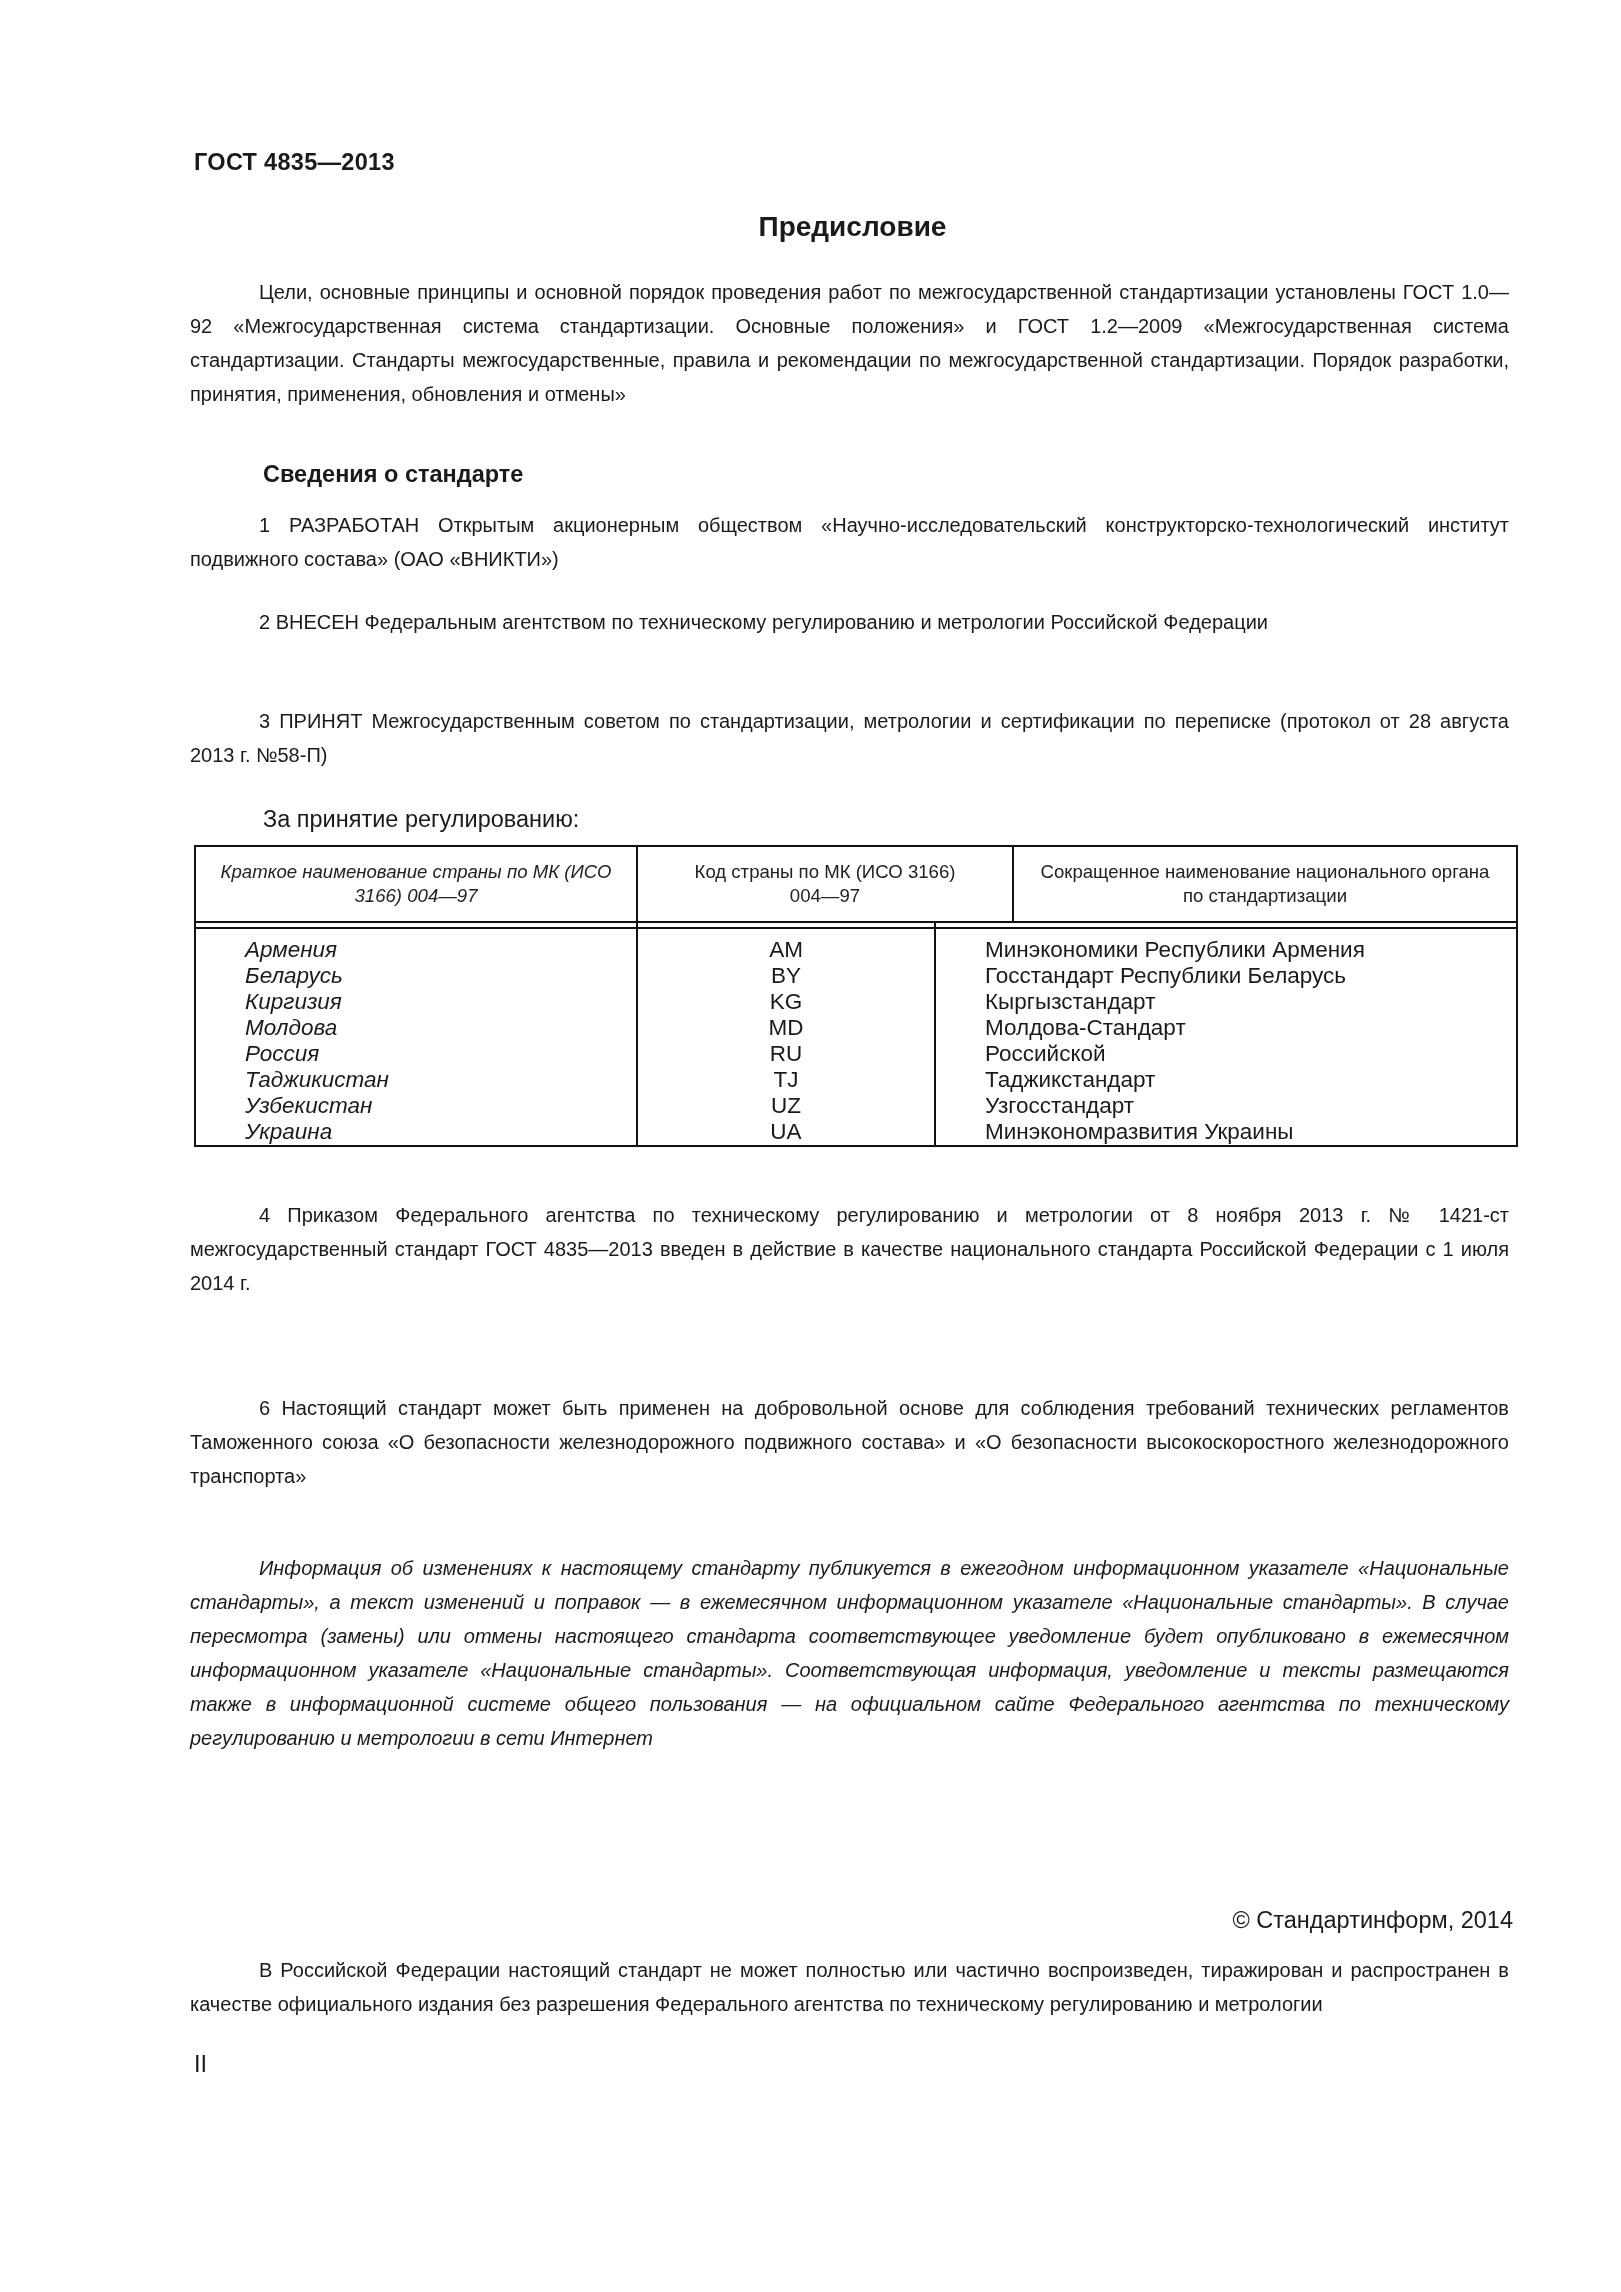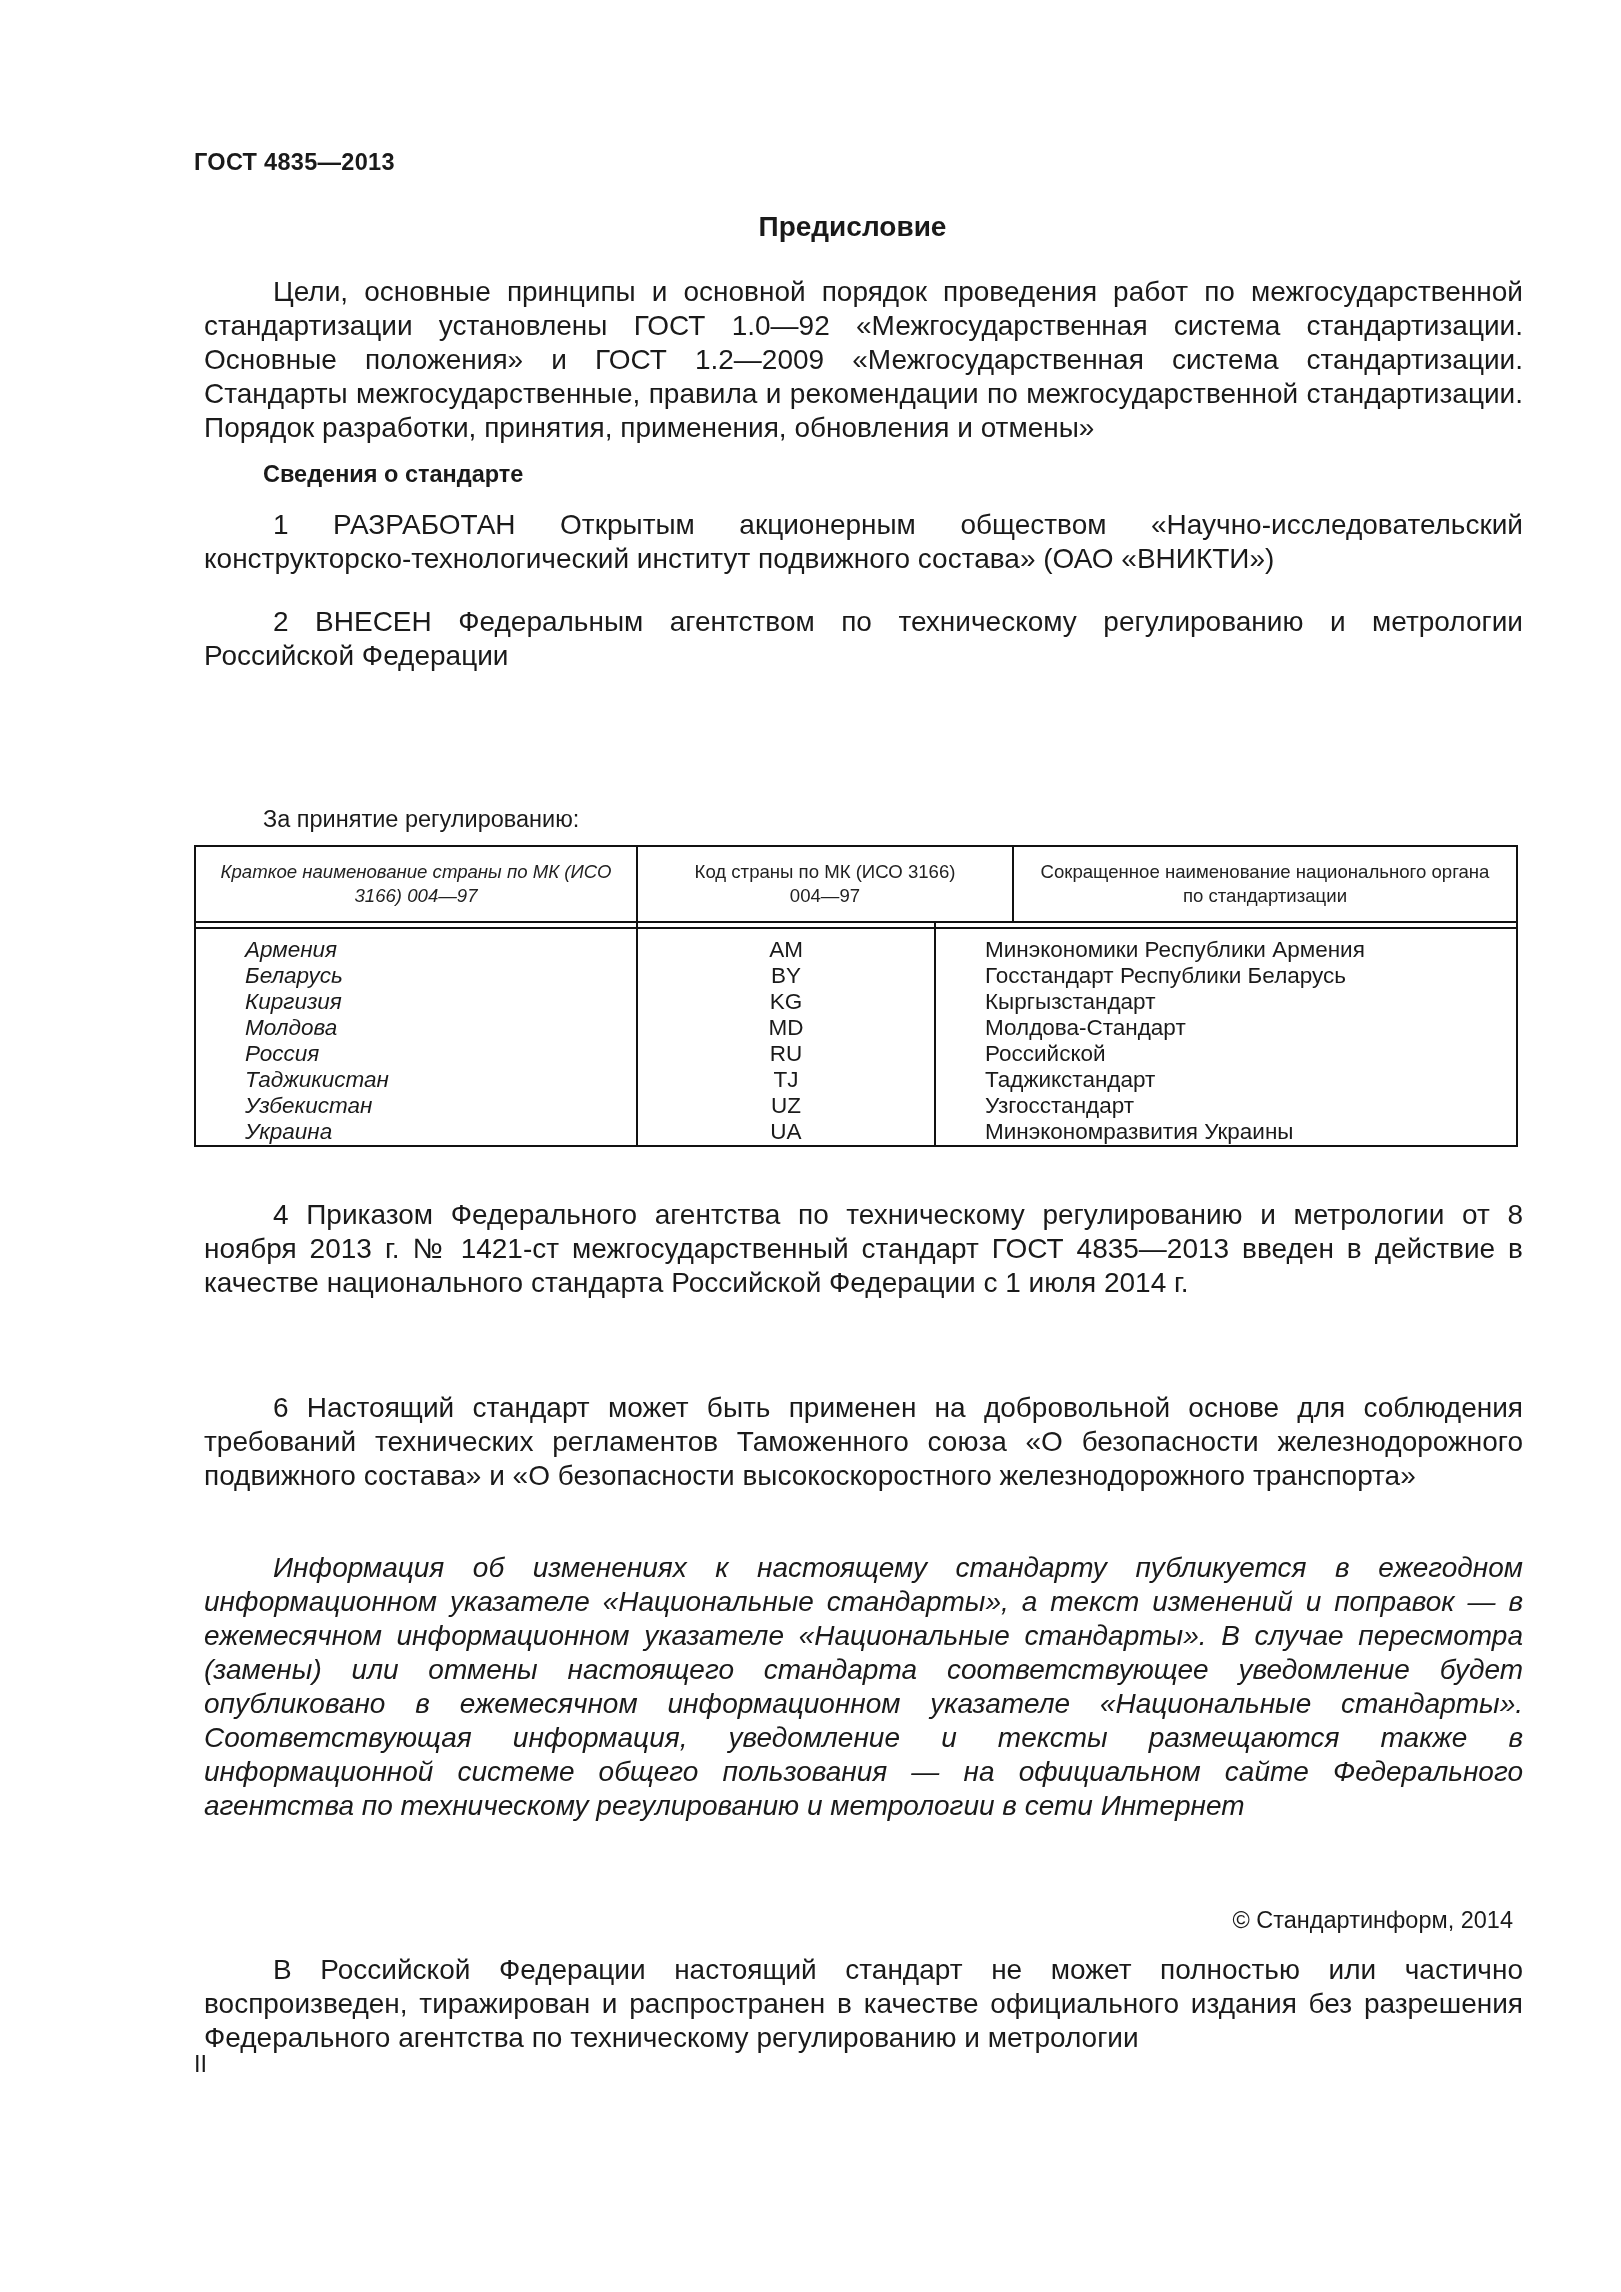--- a/index.html
+++ b/index.html
@@ -14,22 +14,22 @@
   .page { position: absolute; left: 0; top: 0; width: 1621px; height: 1694px; }
   .doc-code {
     position: absolute; left: 194px; top: 149px;
     font-size: 23.5px; font-weight: bold; letter-spacing: 0.3px;
   }
   .title {
     position: absolute; left: 0; width: 1705px; top: 211px;
     text-align: center; font-size: 28px; font-weight: bold;
   }
   .p {
-    position: absolute; left: 204px; width: 1319px;
-    font-size: 28px; line-height: 34px; text-align: justify;
+    position: absolute; left: 190px; width: 1319px;
+    font-size: 20px; line-height: 34px; text-align: justify;
     text-align-last: left;
   }
   .p .ind { display: inline-block; width: 69px; }
   .bold-sub {
     position: absolute; left: 263px; top: 461px;
     font-size: 23.5px; font-weight: bold;
   }
   .votes-label {
     position: absolute; left: 263px; top: 806px; font-size: 23.5px;
   }
@@ -70,20 +70,21 @@
   <div class="title">Предисловие</div>
 
   <div class="p" style="top:275px;"><span class="ind"></span><span>Цели, основные принципы и основной порядок проведения работ по межгосударственной стандартизации установлены ГОСТ 1.0—92 «Межгосударственная система стандартизации. Основные положения» и ГОСТ 1.2—2009 «Межгосударственная система стандартизации. Стандарты межгосударственные, правила и рекомендации по межгосударственной стандартизации. Порядок разработки, принятия, применения, обновления и отмены»</span></div>
 
   <div class="bold-sub">Сведения о стандарте</div>
 
   <div class="p" style="top:508px;"><span class="ind"></span><span>1 РАЗРАБОТАН Открытым акционерным обществом «Научно-исследовательский конструкторско-технологический институт подвижного состава» (ОАО «ВНИКТИ»)</span></div>
 
   <div class="p" style="top:605px;"><span class="ind"></span><span>2 ВНЕСЕН Федеральным агентством по техническому регулированию и метрологии Российской Федерации</span></div>
 
+  <div class="p" style="top:704px;"><span class="ind"></span><span>3 ПРИНЯТ Межгосударственным советом по стандартизации, метрологии и сертификации по переписке (протокол от 28 августа 2013 г. №58-П)</span></div>
 
   <div class="votes-label">За принятие регулированию:</div>
 
   <div class="table">
     <div class="thead">
       <div class="col1 th">Краткое наименование страны по МК (ИСО 3166) 004—97</div>
       <div class="col2 th" style="padding-left:39px;padding-right:39px;">Код страны по МК (ИСО 3166) 004—97</div>
       <div class="col3 th" style="padding-left:19.6px;padding-right:19.6px;text-align:center;">Сокращенное наименование национального органа по стандартизации</div>
     </div>
     <div class="sep" style="display:flex;">

